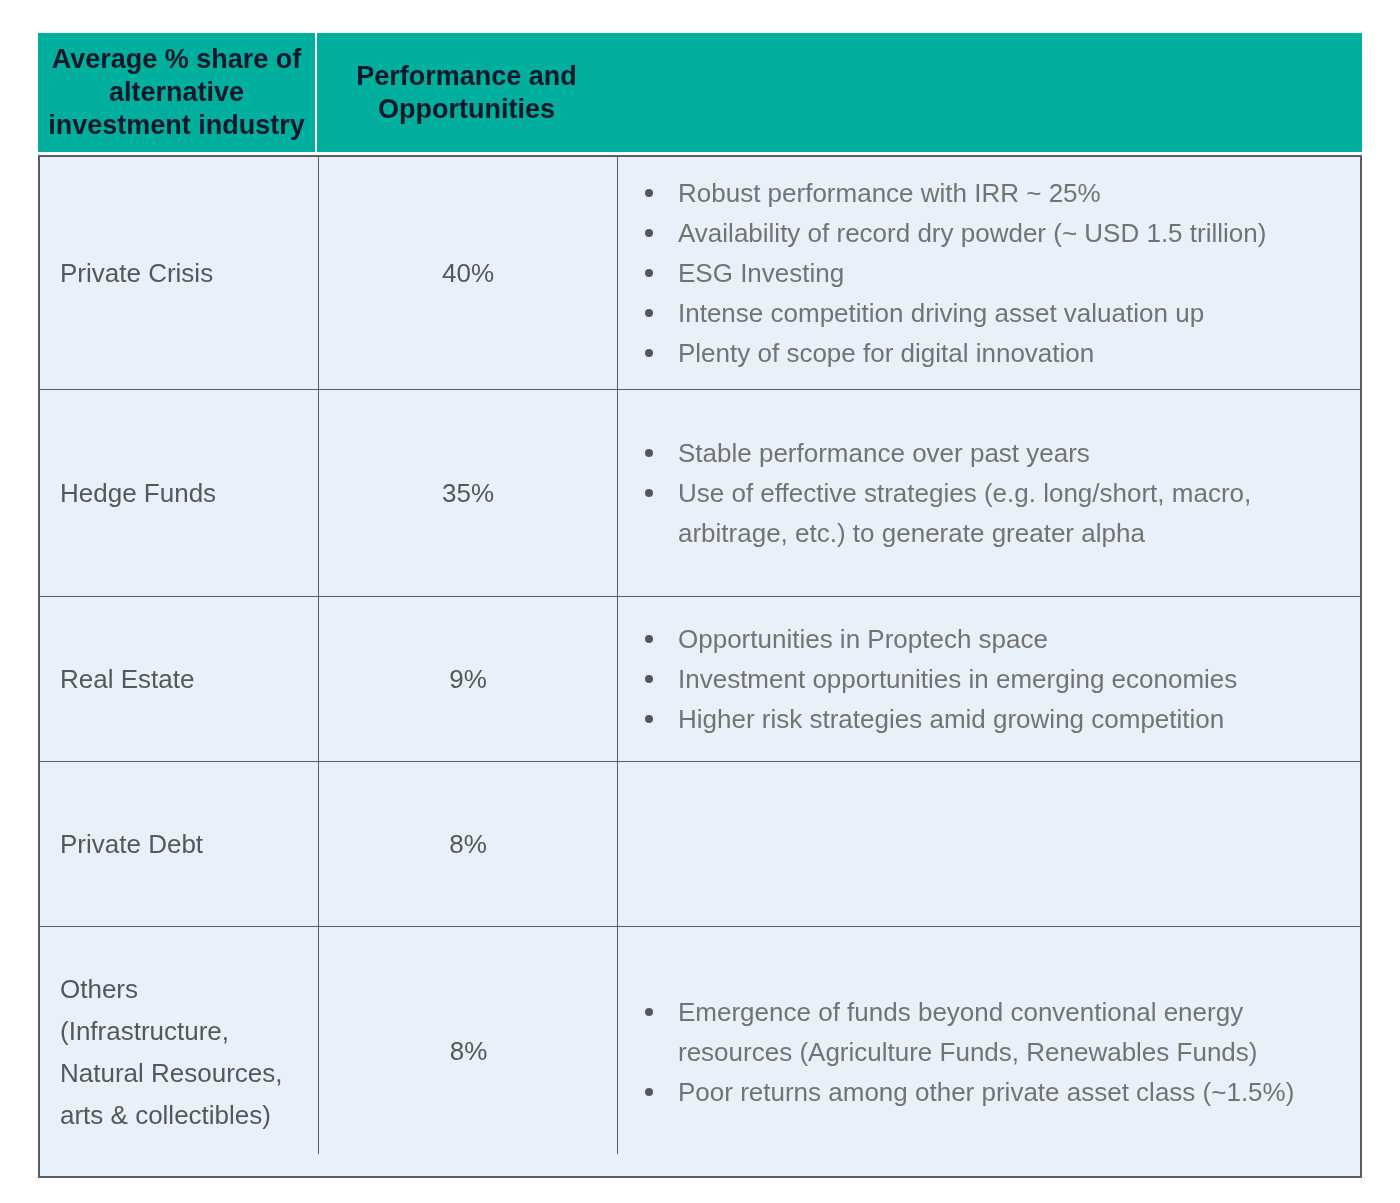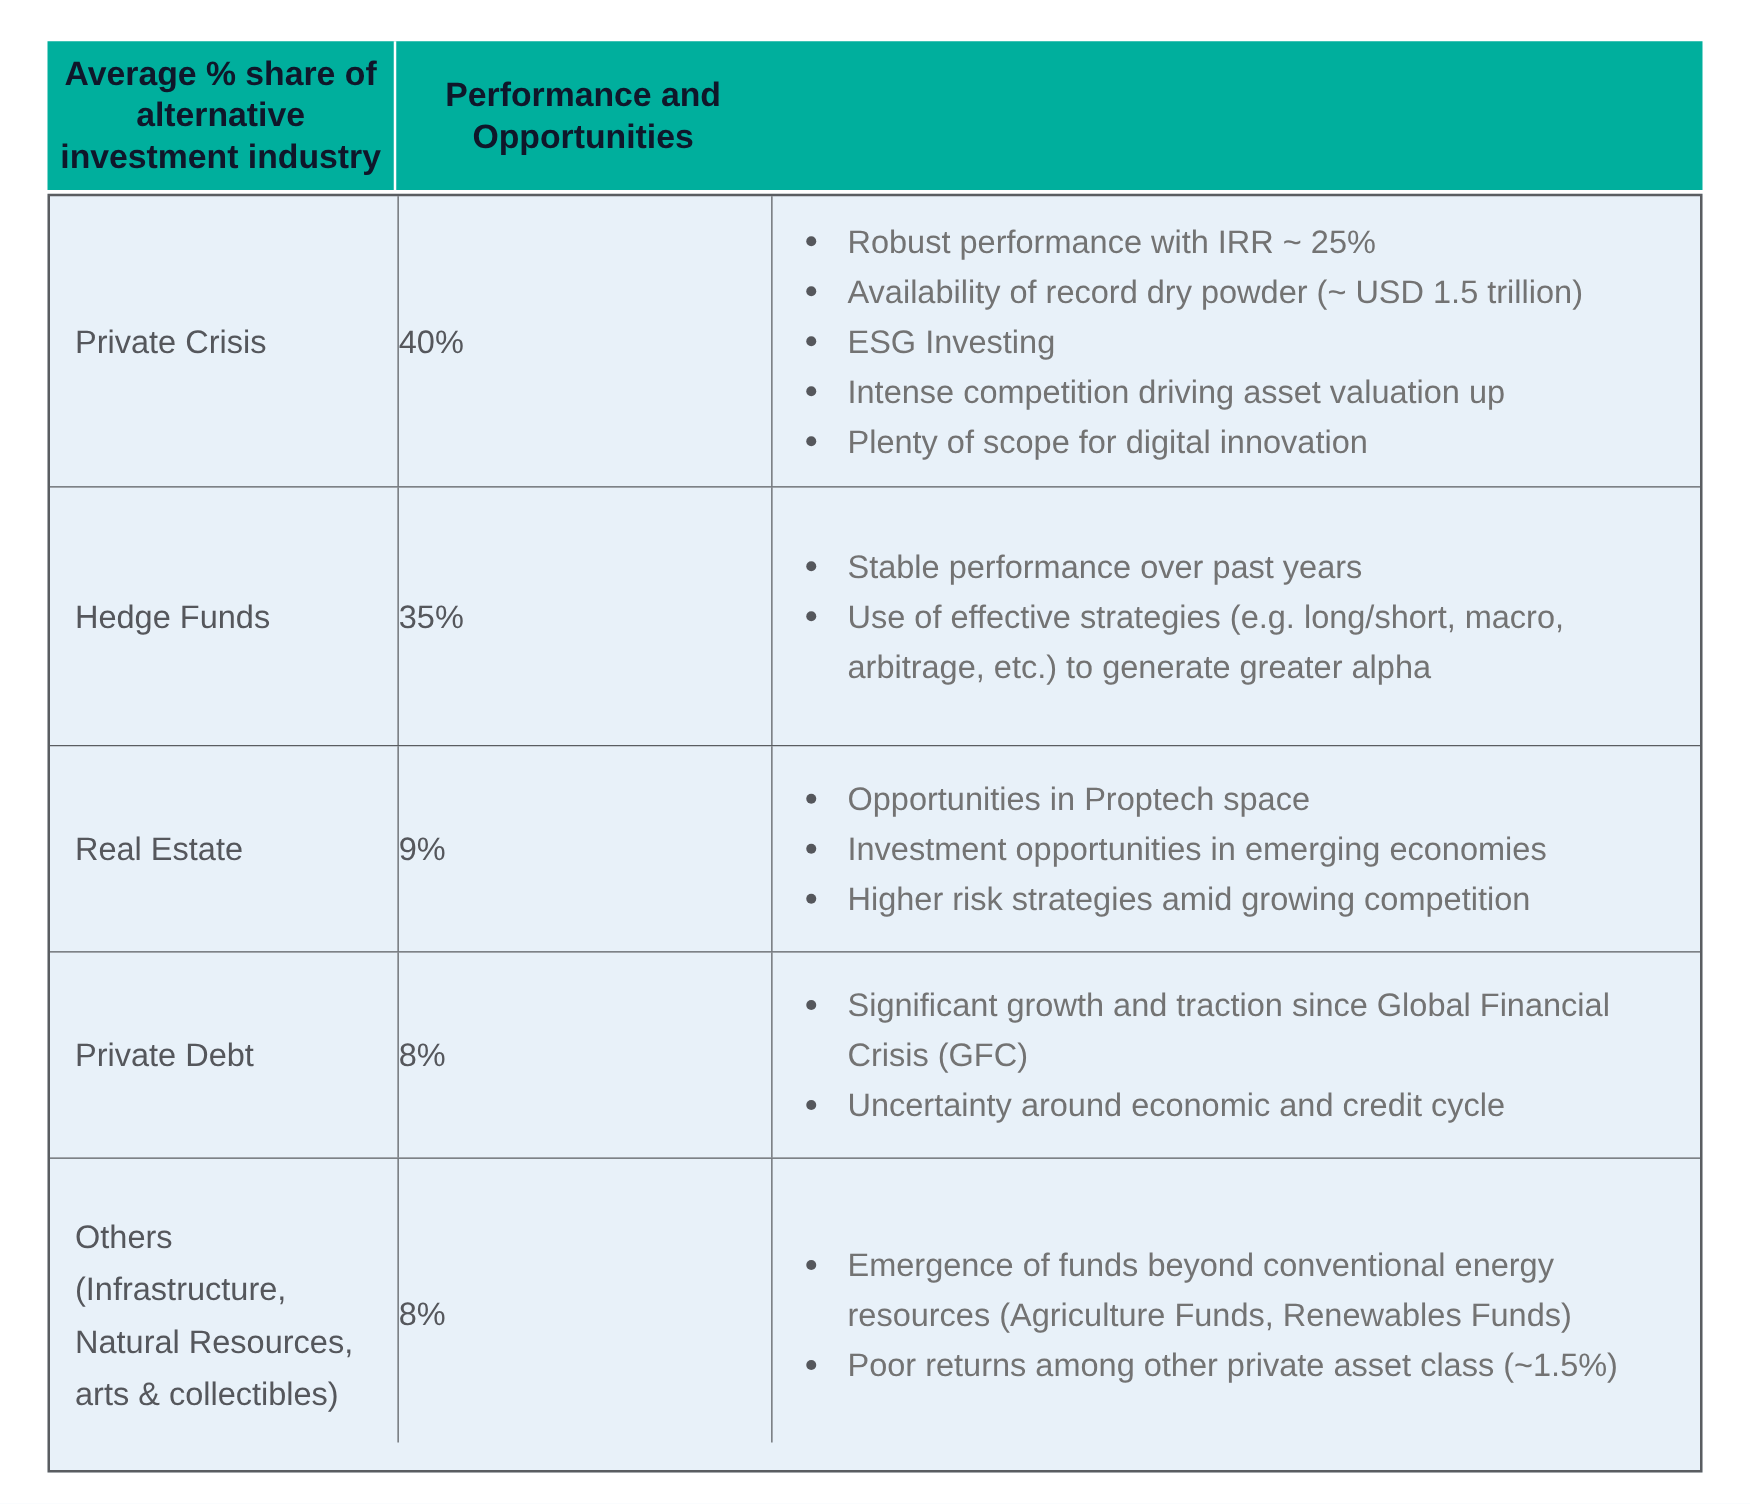--- a/index.html
+++ b/index.html
@@ -47,21 +47,21 @@
   .row:nth-child(4) { min-height: 165px; }
   .row:nth-child(5) { min-height: 250px; }
   .cell { font-size: 26px; color: #55575C; }
   .col1 {
     display: flex; align-items: center;
     padding: 12px 14px 12px 20px;
     line-height: 42px;
     border-right: 1px solid #5A5D61;
   }
   .col2 {
-    display: flex; align-items: center; justify-content: flex-start;
+    display: flex; align-items: center; justify-content: center;
     border-right: 1px solid #5A5D61;
   }
   .col3 {
     display: flex; align-items: center;
     padding: 16px 28px 16px 24px;
   }
   
   .row:last-child .col1,
   .row:last-child .col2 {
     border-right: none;
@@ -150,26 +150,20 @@
     </div>
   </div>
 
   <div class="row">
     <div class="cell col1">
       <span>Private Debt</span>
     </div>
     <div class="cell col2">
       <span>8%</span>
     </div>
-    <div class="cell col3">
-      <ul class="bullets">
-            <li>Significant growth and traction since Global Financial Crisis (GFC)</li>
-            <li>Uncertainty around economic and credit cycle</li>
-          </ul>
-    </div>
   </div>
 
   <div class="row">
     <div class="cell col1">
       <span>Others (Infrastructure, Natural Resources, arts &amp; collectibles)</span>
     </div>
     <div class="cell col2">
       <span>8%</span>
     </div>
     <div class="cell col3">

